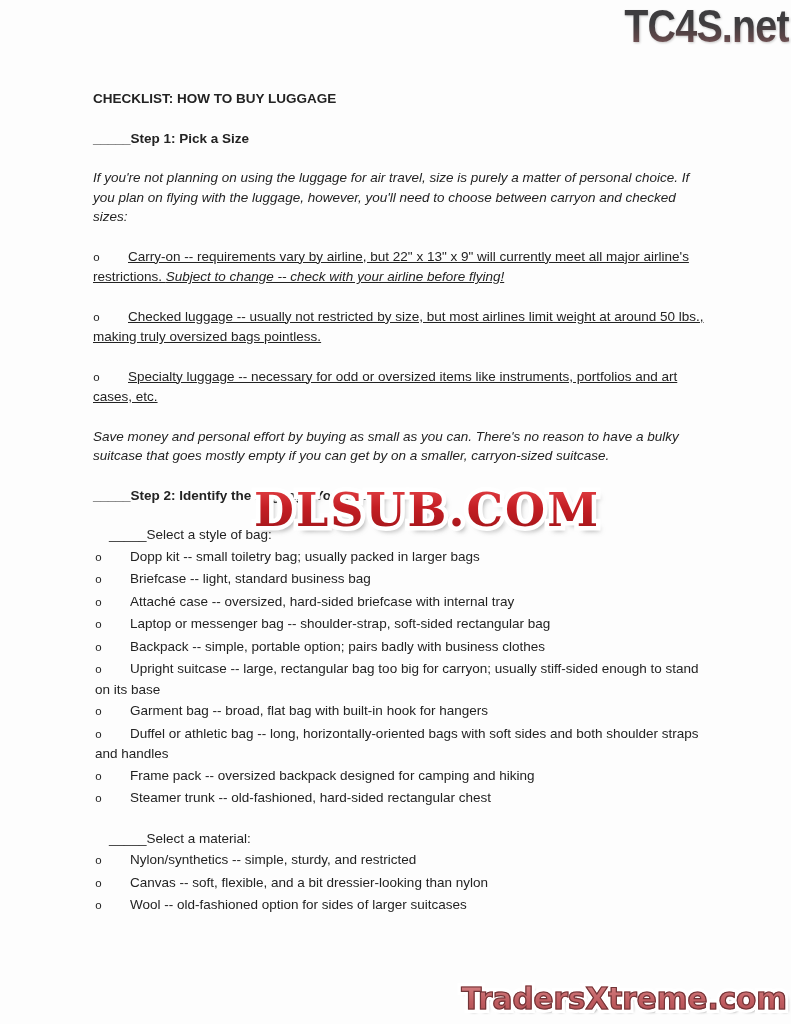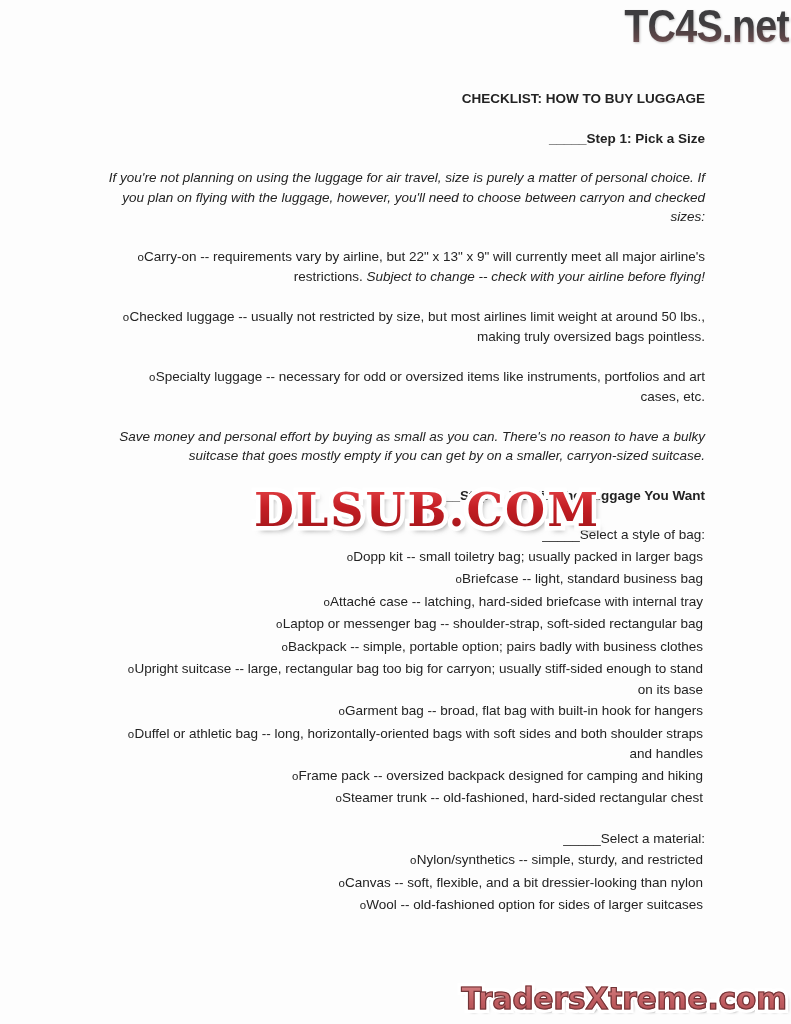--- a/index.html
+++ b/index.html
@@ -13,27 +13,27 @@
 
   
   .content {
     position: absolute;
     left: 93px; top: 89px;
     width: 612px;
     font-size: 13.5px;
     line-height: 19.5px;
     color: var(--text-color, #232323);
   }
-  .block { margin: 0 0 20px 0; text-align: right; }
+  .block { margin: 0 0 20px 0; }
   .title { font-weight: bold; }
   .step  { font-weight: bold; }
   .italic-para { font-style: italic; }
   .select-label { margin: 20px 0 0 16px; }
   .bullet { margin: 2px; }
-  .bullet-spaced { margin: 0 0 20px 0; }
+  .bullet-spaced { margin: 0 0 20px 0; text-decoration: underline; }
   .marker {
     display: inline-block;
     width: 35px;
     font-family: "Liberation Mono", monospace;
     font-size: 11.5px;
   }
   .it { font-style: italic; }
 
   
   .wm { position: absolute; white-space: nowrap; }
@@ -116,21 +116,21 @@
     <div class="block step"><span class="prefix">_____</span><span>Step 1: Pick a Size</span></div>
     <div class="block italic-para"><span>If you're not planning on using the luggage for air travel, size is purely a matter of personal choice. If you plan on flying with the luggage, however, you'll need to choose between carryon and checked sizes:</span></div>
     <div class="block bullet-spaced"><span class="marker">o</span><span>Carry-on -- requirements vary by airline, but 22" x 13" x 9" will currently meet all major airline's restrictions. </span><span class="it">Subject to change -- check with your airline before flying!</span></div>
     <div class="block bullet-spaced"><span class="marker">o</span><span>Checked luggage -- usually not restricted by size, but most airlines limit weight at around 50 lbs., making truly oversized bags pointless.</span></div>
     <div class="block bullet-spaced"><span class="marker">o</span><span>Specialty luggage -- necessary for odd or oversized items like instruments, portfolios and art cases, etc.</span></div>
     <div class="block italic-para"><span>Save money and personal effort by buying as small as you can. There's no reason to have a bulky suitcase that goes mostly empty if you can get by on a smaller, carryon-sized suitcase.</span></div>
     <div class="block step"><span class="prefix">_____</span><span>Step 2: Identify the Luggage You Want</span></div>
     <div class="block select-label"><span class="prefix">_____</span><span>Select a style of bag:</span></div>
     <div class="block bullet"><span class="marker">o</span><span>Dopp kit -- small toiletry bag; usually packed in larger bags</span></div>
     <div class="block bullet"><span class="marker">o</span><span>Briefcase -- light, standard business bag</span></div>
-    <div class="block bullet"><span class="marker">o</span><span>Attaché case -- latching, hard-sided briefcase with internal tray</span></div>
+    <div class="block bullet"><span class="marker">o</span><span>Attaché case -- oversized, hard-sided briefcase with internal tray</span></div>
     <div class="block bullet"><span class="marker">o</span><span>Laptop or messenger bag -- shoulder-strap, soft-sided rectangular bag</span></div>
     <div class="block bullet"><span class="marker">o</span><span>Backpack -- simple, portable option; pairs badly with business clothes</span></div>
     <div class="block bullet"><span class="marker">o</span><span>Upright suitcase -- large, rectangular bag too big for carryon; usually stiff-sided enough to stand on its base</span></div>
     <div class="block bullet"><span class="marker">o</span><span>Garment bag -- broad, flat bag with built-in hook for hangers</span></div>
     <div class="block bullet"><span class="marker">o</span><span>Duffel or athletic bag -- long, horizontally-oriented bags with soft sides and both shoulder straps and handles</span></div>
     <div class="block bullet"><span class="marker">o</span><span>Frame pack -- oversized backpack designed for camping and hiking</span></div>
     <div class="block bullet"><span class="marker">o</span><span>Steamer trunk -- old-fashioned, hard-sided rectangular chest</span></div>
     <div class="block select-label"><span class="prefix">_____</span><span>Select a material:</span></div>
     <div class="block bullet"><span class="marker">o</span><span>Nylon/synthetics -- simple, sturdy, and restricted</span></div>
     <div class="block bullet"><span class="marker">o</span><span>Canvas -- soft, flexible, and a bit dressier-looking than nylon</span></div>

